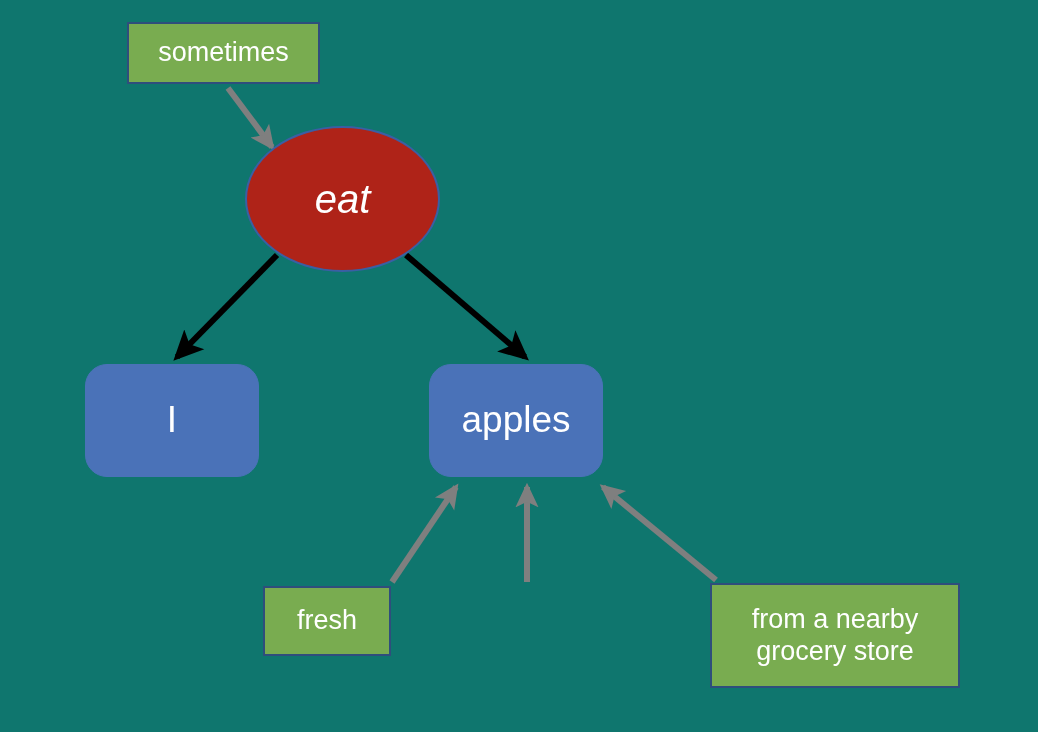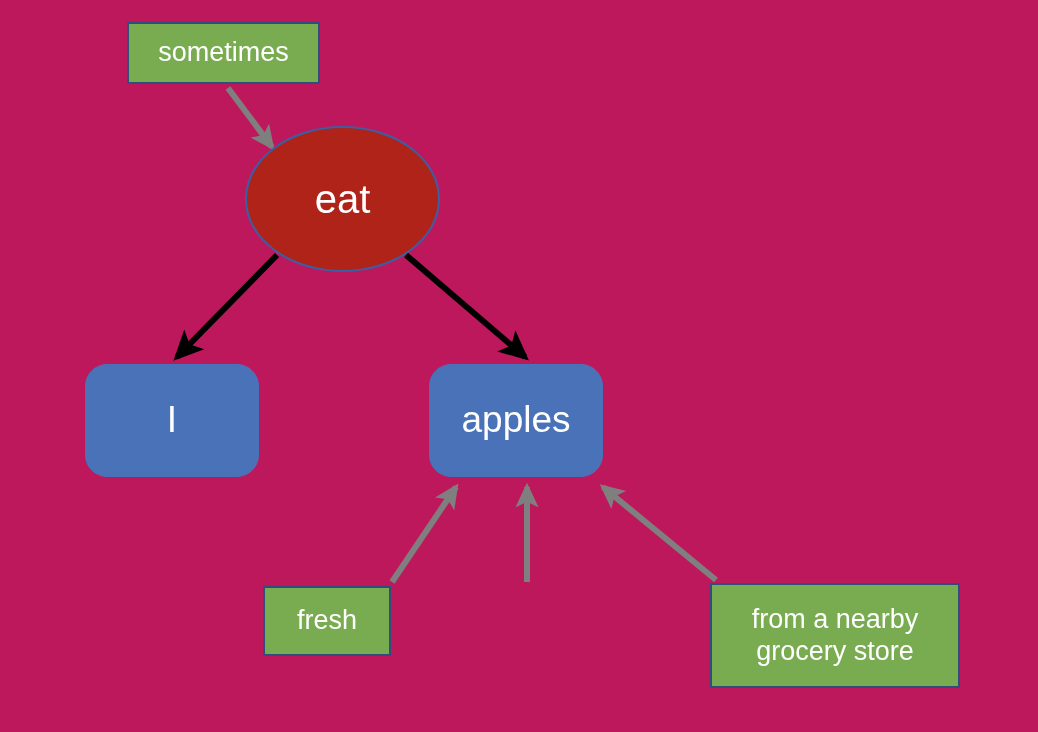--- a/index.html
+++ b/index.html
@@ -7,21 +7,21 @@
     padding: 0;
     background: #ffffff;
   }
   body {
     font-family: "Liberation Sans", sans-serif;
   }
   #canvas {
     position: relative;
     width: 1038px;
     height: 732px;
-    background: #be185d;
+    background: #0f766e;
     overflow: hidden;
   }
   #edge-layer {
     position: absolute;
     left: 0;
     top: 0;
     width: 1038px;
     height: 732px;
     pointer-events: none;
   }
@@ -53,21 +53,21 @@
     border-radius: 22px;
     font-size: 37px;
   }
   .node-label {
     display: block;
     padding: 0 6px;
     white-space: pre-line;
   }
   
   #node-sometimes { left: 127px; top: 22px;  width: 193px; height: 62px; }
-  #node-eat       { left: 245px; top: 126px; width: 195px; height: 146px; }
+  #node-eat       { left: 245px; top: 126px; width: 195px; height: 146px; font-style: italic; }
   #node-i         { left: 85px;  top: 364px; width: 174px; height: 113px; }
   #node-apples    { left: 429px; top: 364px; width: 174px; height: 113px; }
   #node-fresh     { left: 263px; top: 586px; width: 128px; height: 70px; }
   #node-fuji      { left: 464px; top: 583px; width: 128px; height: 70px; }
   #node-store     { left: 710px; top: 583px; width: 250px; height: 105px; }
 </style>
 </head>
 <body>
 
 <div id="canvas">

